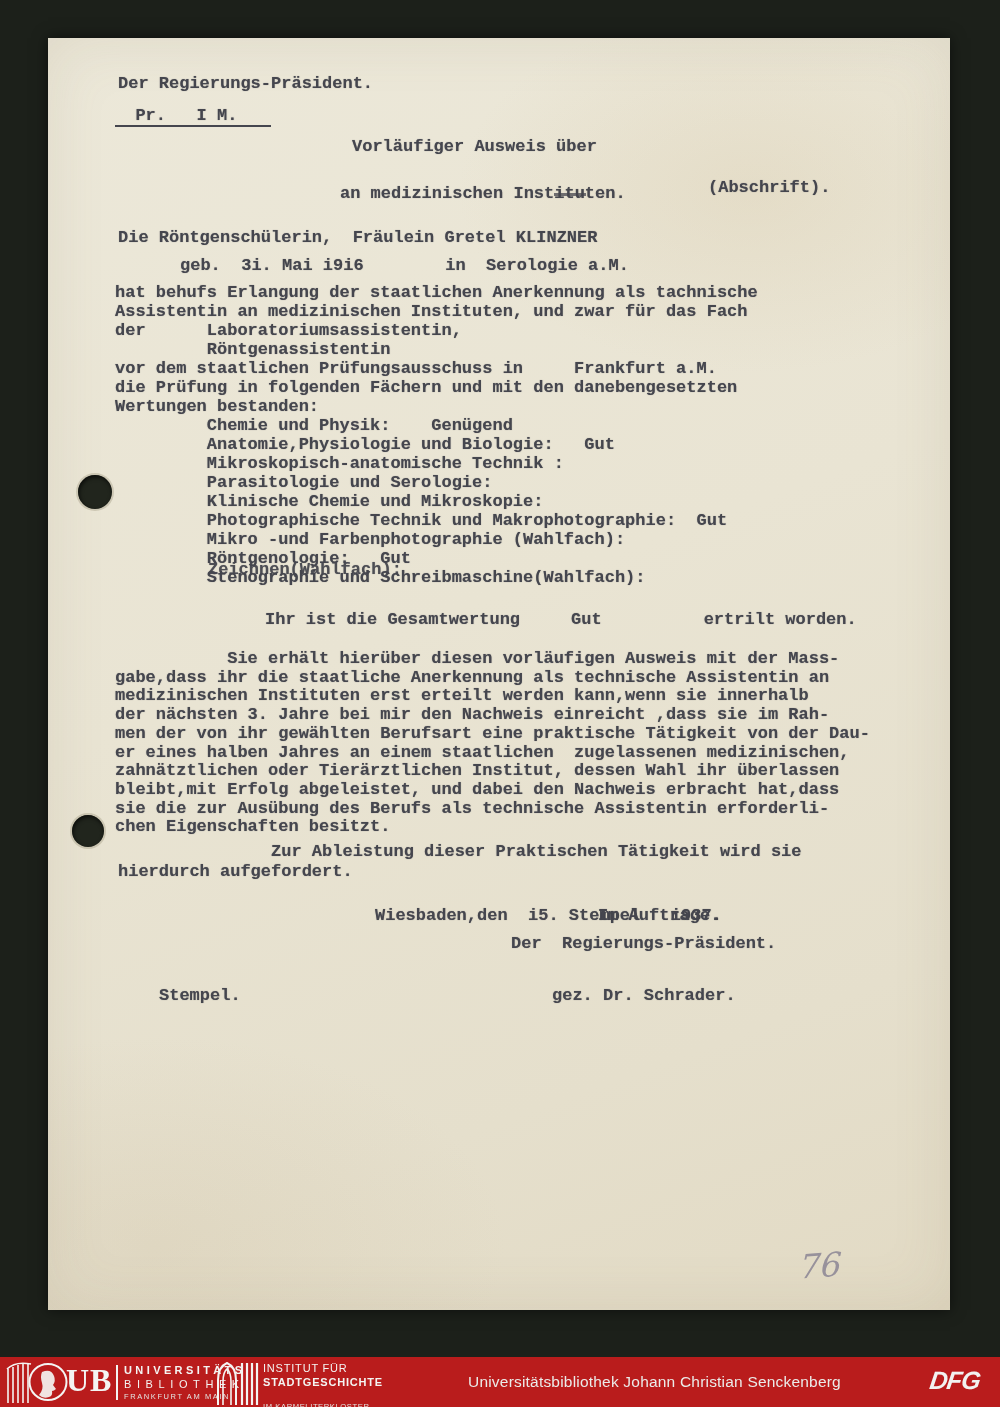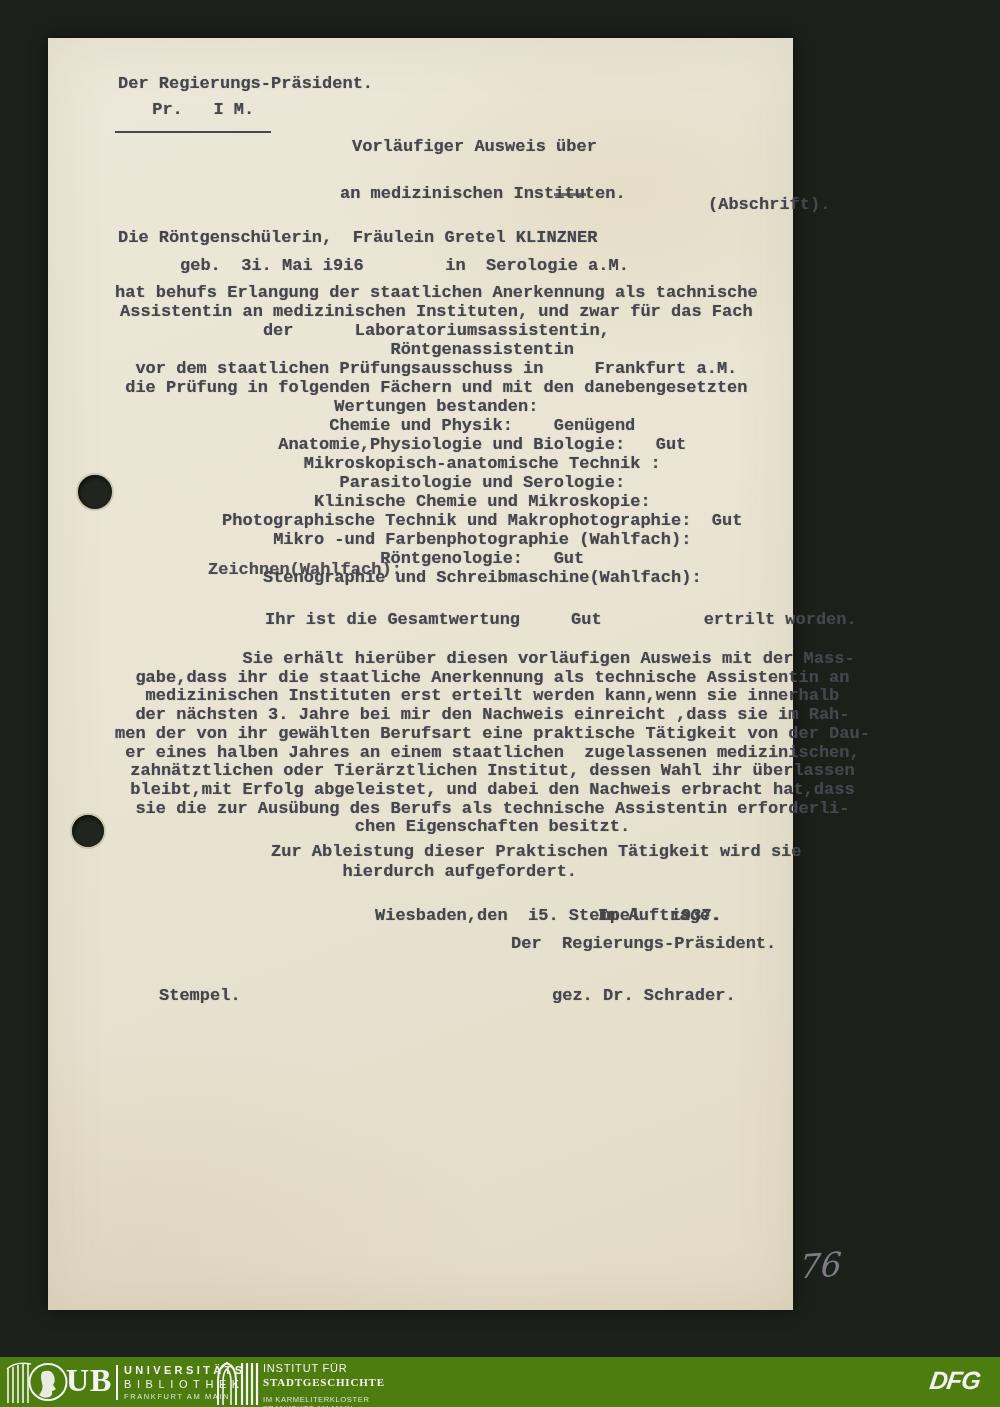--- a/index.html
+++ b/index.html
@@ -7,55 +7,54 @@
     width: 1000px; height: 1407px;
     overflow: hidden;
     background: #1c201a;
     font-family: "Liberation Sans", sans-serif;
   }
   .stage { position: absolute; inset: 0; width: 1000px; height: 1407px; }
 
   
   .paper {
     position: absolute; left: 48px; top: 38px;
-    width: 745px; height: 1272px;
+    width: 902px; height: 1272px;
     background:
       radial-gradient(ellipse 420px 260px at 78% 12%, rgba(214,199,166,.30), rgba(214,199,166,0) 70%),
       radial-gradient(ellipse 500px 300px at 12% 95%, rgba(205,190,160,.25), rgba(205,190,160,0) 70%),
       linear-gradient(160deg, #ece8d9 0%, #e9e4d3 45%, #e5dfcc 78%, #e2dac4 100%);
     box-shadow: 0 0 14px rgba(0,0,0,.55), inset 0 0 60px rgba(120,105,70,.12);
-    text-align: center;
   }
   .hole {
     position: absolute; width: 34px; height: 34px; border-radius: 50%;
     background: #21251d;
     box-shadow: inset 1px 2px 4px rgba(0,0,0,.7), 0 0 0 2px rgba(120,110,85,.25);
   }
   .hole1 { left: 30px; top: 437px; }
   .hole2 { left: 24px; top: 777px; width: 32px; height: 32px; }
 
   
   .t {
     position: absolute;
     font-family: "Liberation Mono", "DejaVu Sans Mono", monospace;
     font-size: 17px; font-weight: bold;
     color: #45464e;
     white-space: pre;
     line-height: 19px;
     text-shadow: 0 0 1px rgba(62,63,72,.55);
   }
   .sender    { left: 70px;  top: 36px; }
-  .ref       { left: 67px;  top: 62px; width: 156px;
-               border-bottom: 2.5px solid #45464e; padding-bottom: 12px; }
+  .ref       { left: 67px;  top: 68px; width: 156px;
+               border-bottom: 2.5px solid #45464e; padding-bottom: 0; }
   .title1    { left: 304px; top: 99px; }
   .title2    { left: 57px;  top: 127px; }
   .title3    { left: 292px; top: 146px; }
   .overtype-dash { position: absolute; left: 506px; top: 155px; width: 32px; height: 3px;
                    background: #45464e; opacity: .75; }
-  .abschrift { left: 660px; top: 157px; }
+  .abschrift { left: 660px; top: 140px; }
   .student   { left: 70px;  top: 190px; }
   .birth     { left: 132px; top: 218px; }
   .bodyA     { left: 67px;  top: 245px; line-height: 19px; }
   .zeichnen  { left: 160px; top: 522px; opacity: .95; }
   .gesamt    { left: 217px; top: 572px; }
   .para2     { left: 67px;  top: 612px; line-height: 18.7px; }
   .para3     { left: 70px;  top: 804px; line-height: 20px; }
   .wiesbaden { left: 327px; top: 868px; }
   .sig-title { left: 463px; top: 896px; }
   .sig-order { left: 550px; top: 868px; }
@@ -66,41 +65,41 @@
     position: absolute; left: 752px; top: 1208px;
     font-family: "DejaVu Serif", serif; font-style: italic;
     font-size: 33px; color: #8e8896; opacity: .88;
     transform: rotate(-4deg) skewX(-6deg);
   }
 
   
   .footer {
     position: absolute; left: 0; top: 1357px;
     width: 1000px; height: 50px;
-    background: #4d7c0f;
+    background: #b91c1c;
     color: #f4f4f2;
   }
   .footer svg { position: absolute; }
   .ub-lines  { left: 6px;  top: 2px; }
   .ub-oval   { left: 28px; top: 5px; }
   .ub-abbr {
     position: absolute; left: 66px; top: 5px;
     font-family: "Liberation Serif", serif; font-weight: bold;
     font-size: 32px; letter-spacing: 1px; color: #f4f4f2;
   }
   .ub-divider { position: absolute; left: 116px; top: 8px; width: 2px; height: 35px; background: #f4f4f2; }
   .ub-text { position: absolute; left: 124px; top: 8px; line-height: 1; }
   .ub-text .l1 { font-size: 11px; font-weight: bold; letter-spacing: 3.4px; margin-bottom: 3px; }
   .ub-text .l2 { font-size: 11px; font-weight: normal; letter-spacing: 5.6px; margin-bottom: 3px; }
   .ub-text .l3 { font-size: 7.5px; letter-spacing: 1.6px; color: #e3e3e1; }
 
   .isg-arch { left: 215px; top: 3px; }
   .isg-text { position: absolute; left: 263px; top: 6px; line-height: 1; }
   .isg-text .l1 { font-size: 11px; font-weight: normal; letter-spacing: .8px; margin-bottom: 2.5px; }
-  .isg-text .l2 { font-size: 11px; font-weight: bold; letter-spacing: .8px; margin-bottom: 8px; font-family: Liberation Serif, serif; }
+  .isg-text .l2 { font-size: 11px; font-weight: bold; letter-spacing: .8px; margin-bottom: 15px; }
   .isg-text .l3 { font-size: 7.6px; letter-spacing: .6px; color: #e3e3e1; margin-bottom: 2px; }
   .isg-text .l4 { font-size: 7.6px; letter-spacing: .6px; color: #e3e3e1; }
 
   .senckenberg {
     position: absolute; left: 468px; top: 50%; transform: translateY(-50%);
     font-size: 15.5px; color: #ebebe9; letter-spacing: .2px;
   }
   .dfg {
     position: absolute; left: 930px; top: 50%; transform: translateY(-54%) skewX(-8deg);
     font-size: 25px; font-weight: 900; font-style: italic;
@@ -194,17 +193,18 @@
       <line x1="37" y1="3" x2="37" y2="45" stroke="#f4f4f2" stroke-width="2.2"></line>
       <line x1="42" y1="3" x2="42" y2="45" stroke="#f4f4f2" stroke-width="2.2"></line>
     </svg>
     <div class="isg-text">
       <div class="l1">INSTITUT FÜR</div>
       <div class="l2">STADTGESCHICHTE</div>
       <div class="l3">IM KARMELITERKLOSTER</div>
       <div class="l4">FRANKFURT AM MAIN</div>
     </div>
 
+    <div class="senckenberg">Universitätsbibliothek Johann Christian Senckenberg</div>
 
     <div class="dfg">DFG</div>
   </div>
 
 </div>
 
 </body></html>

